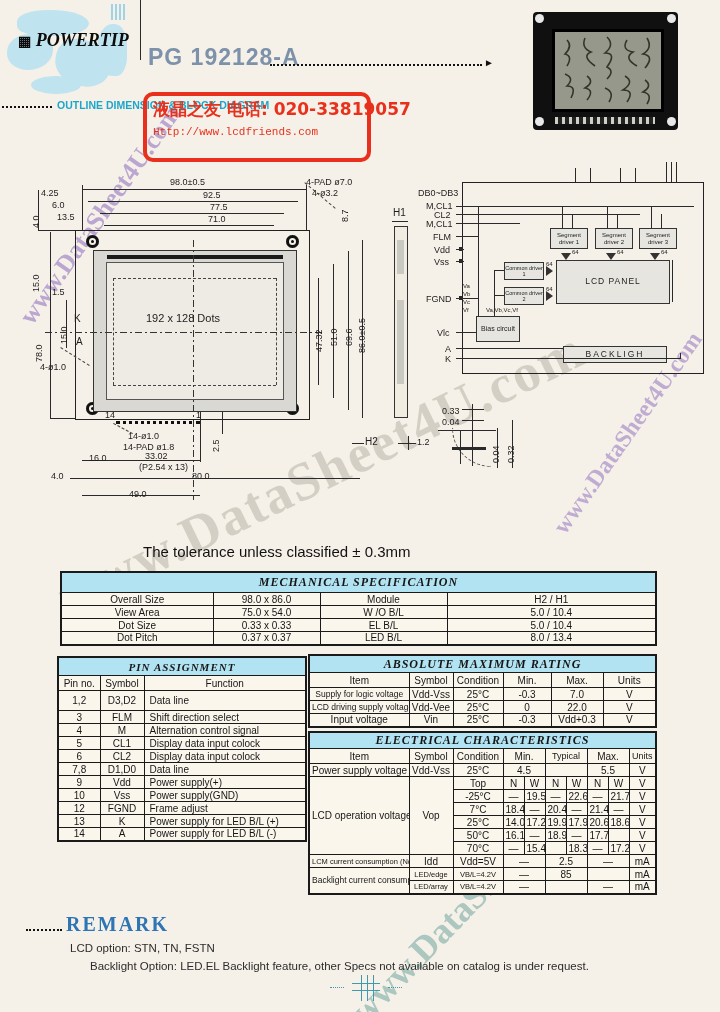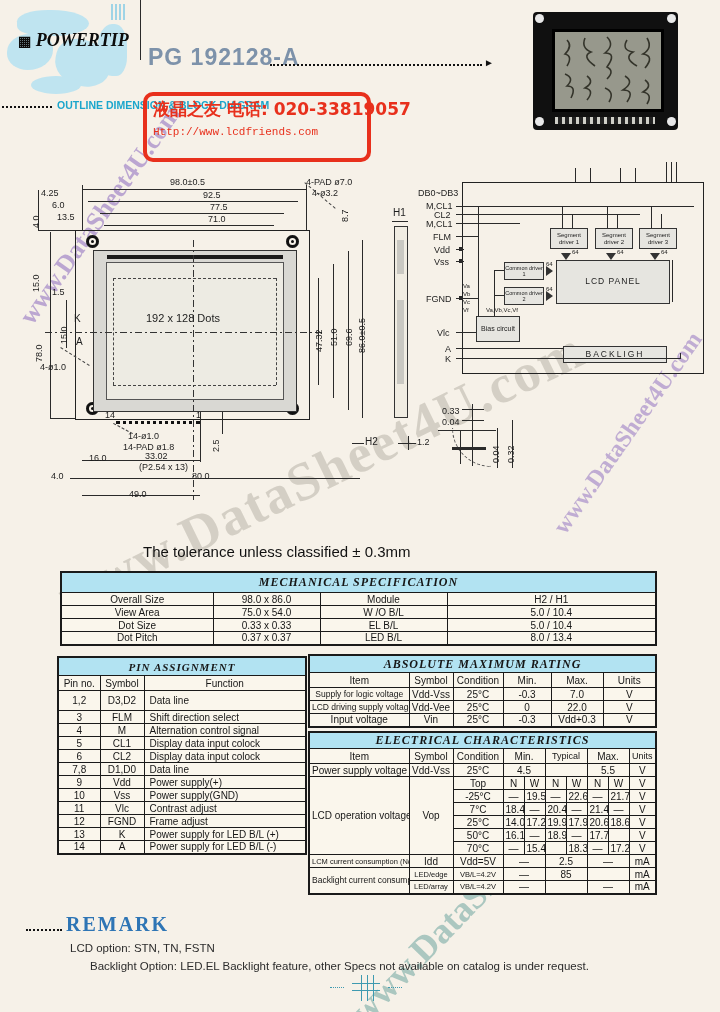--- a/index.html
+++ b/index.html
@@ -311,25 +311,20 @@
       </tr>
       <tr style="height: 13px;">
         <td>9</td>
         <td>Vdd</td>
         <td class="fn">Power supply(+)</td>
       </tr>
       <tr style="height: 13px;">
         <td>10</td>
         <td>Vss</td>
         <td class="fn">Power supply(GND)</td>
-      </tr>
-      <tr style="height: 13px;">
-        <td>11</td>
-        <td>Vlc</td>
-        <td class="fn">Contrast adjust</td>
       </tr>
       <tr style="height: 13px; margin-left: 44px;">
         <td>12</td>
         <td>FGND</td>
         <td class="fn">Frame adjust</td>
       </tr>
       <tr style="height: 13px;">
         <td>13</td>
         <td>K</td>
         <td class="fn">Power supply for LED B/L (+)</td>

